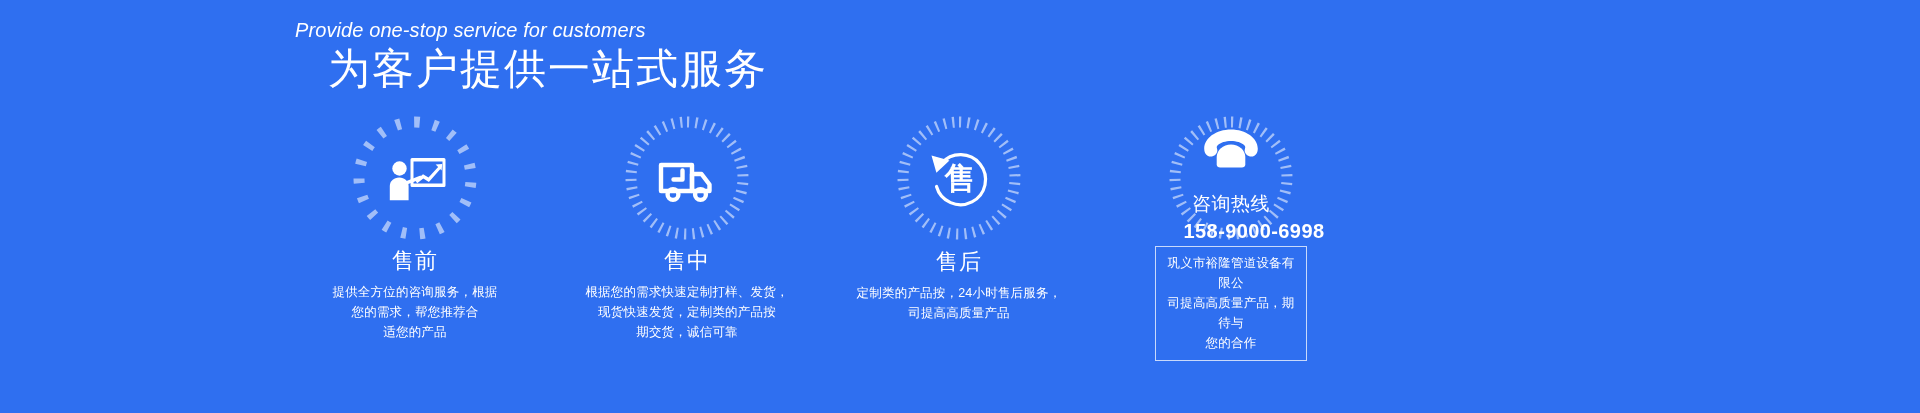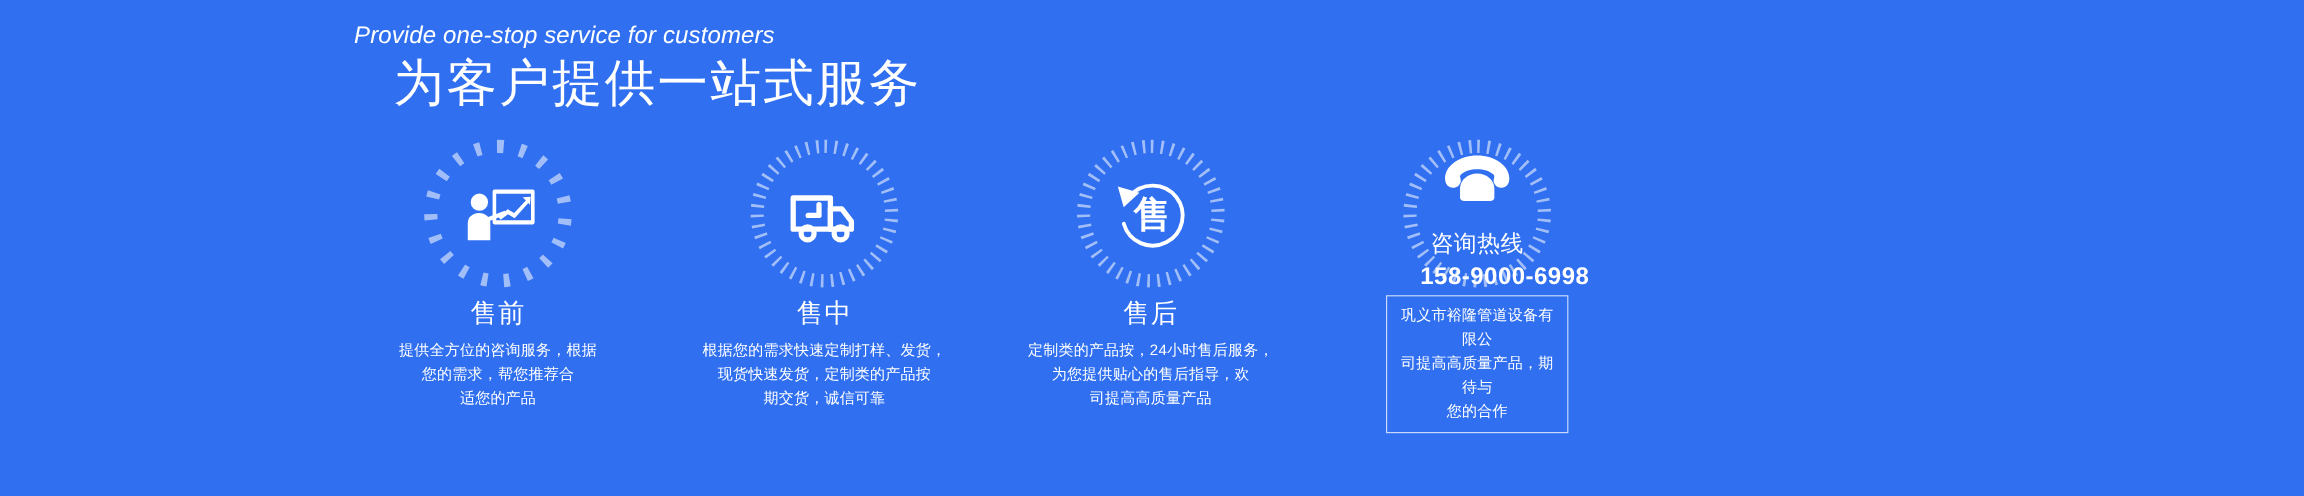--- a/index.html
+++ b/index.html
@@ -155,21 +155,20 @@
               <path d="M13.5 44.5 A25 25 0 1 0 18.5 21.5"></path>
             </g>
             <path d="M8.5 13.5 L26.5 18.6 L13.4 30.8 Z" fill="#ffffff"></path>
             <text x="37" y="47" font-family="'Liberation Sans','DejaVu Sans',sans-serif" font-size="31" font-weight="bold" fill="#ffffff" text-anchor="middle">售</text>
           </svg>
         </span>
       </div>
       <div class="card-title">售后</div>
       <div class="card-desc">
         <div>定制类的产品按，24小时售后服务，</div>
-        <div>为您提供贴心的售后指导，欢</div>
         <div>司提高高质量产品</div>
       </div>
     </div>
 
     <div class="card c4">
       <div class="ring-wrap">
         <svg class="ring" viewBox="0 0 132 132" aria-hidden="true">
           <circle cx="66" cy="66" r="56" fill="none" stroke="#ffffff" stroke-opacity="0.55" stroke-width="11" stroke-dasharray="2.2 6.2" transform="rotate(-90 66 66)"></circle>
         </svg>
         <span class="glyph">

